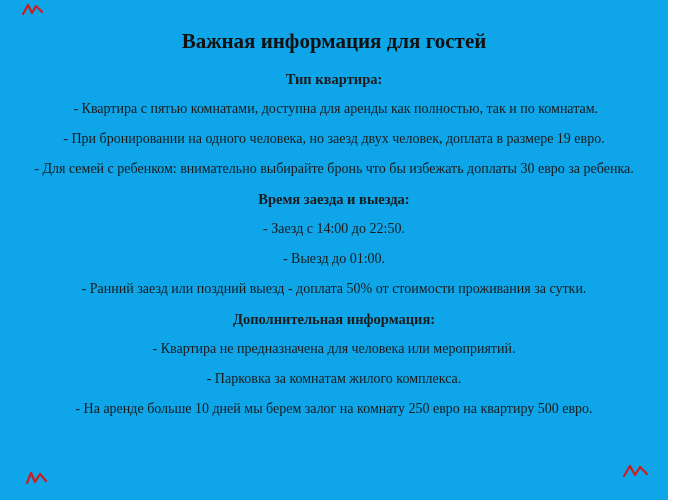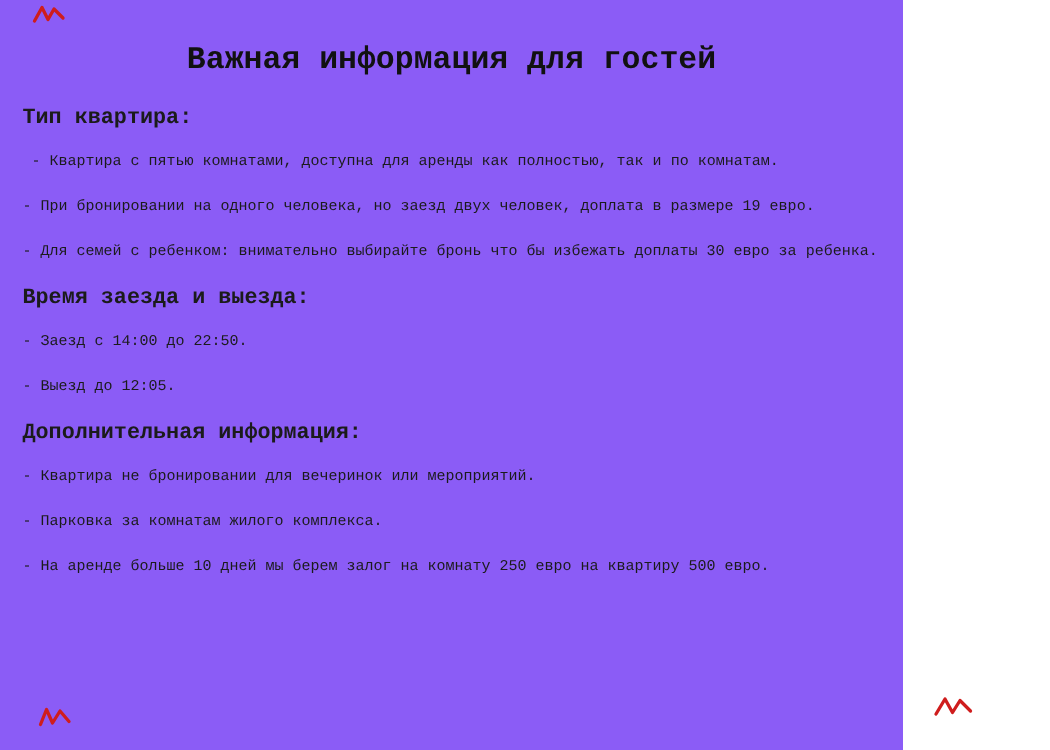--- a/index.html
+++ b/index.html
@@ -7,51 +7,52 @@
     padding: 0;
   }
   body {
     width: 700px;
     height: 500px;
     background: #ffffff;
     overflow: hidden;
   }
   .doc {
     position: relative;
-    width: 602px;
+    width: 668px;
     height: 500px;
-    background: #8b5cf6;
+    background: #0ea5e9;
     color: #1b1b1b;
-    font-family: Liberation Mono, monospace;
+    font-family: Liberation Serif, serif;
     box-sizing: border-box;
   }
   .title {
     margin: 0;
     padding-top: 28px;
     text-align: center;
     font-size: 21px;
     line-height: 26px;
     font-weight: 700;
     color: #111111;
   }
   .content {
     padding: 16px 15px 0 15px;
+    text-align: center;
   }
   .section {
     margin: 0;
   }
   .section-heading {
     margin: 0 0 12px 0;
     font-size: 14.5px;
     line-height: 18px;
     font-weight: 700;
   }
   .info-line {
     margin: 0 0 12px 0;
-    font-size: 10px;
+    font-size: 14px;
     line-height: 18px;
     white-space: pre-wrap;
   }
   .pen-mark {
     position: absolute;
     pointer-events: none;
   }
   .pen-mark.top-left    { left: 21px;  top: 2px; }
   .pen-mark.bottom-left { left: 25px;  top: 470px; }
   .pen-mark.bottom-right{ left: 622px; top: 462px; }
@@ -75,26 +76,27 @@
     </div>
 
     <div class="section">
       <p class="info-line">- При бронировании на одного человека, но заезд двух человек, доплата в размере 19 евро.</p>
       <p class="info-line">- Для семей с ребенком: внимательно выбирайте бронь что бы избежать доплаты 30 евро за ребенка.</p>
     </div>
 
     <div class="section">
       <h2 class="section-heading">Время заезда и выезда:</h2>
       <p class="info-line">- Заезд с 14:00 до 22:50.</p>
-      <p class="info-line">- Выезд до 12:05.</p>
+      <p class="info-line">- Выезд до 01:00.</p>
+      <p class="info-line">- Ранний заезд или поздний выезд - доплата 50% от стоимости проживания за сутки.</p>
     </div>
 
     <div class="section">
       <h2 class="section-heading">Дополнительная информация:</h2>
-      <p class="info-line">- Квартира не бронировании для вечеринок или мероприятий.</p>
+      <p class="info-line">- Квартира не предназначена для человека или мероприятий.</p>
       <p class="info-line">- Парковка за комнатам жилого комплекса.</p>
       <p class="info-line">- На аренде больше 10 дней мы берем залог на комнату 250 евро на квартиру 500 евро.</p>
     </div>
 
   </div>
 
   <svg class="pen-mark bottom-left" width="24" height="18" viewBox="0 0 24 18">
     <path d="M2 13 L6 3 L10 12 L15 4 L21 11" fill="none" stroke-width="2.2" stroke-linecap="round" stroke-linejoin="round" stroke="#cf1d1d"></path>
   </svg>
 

